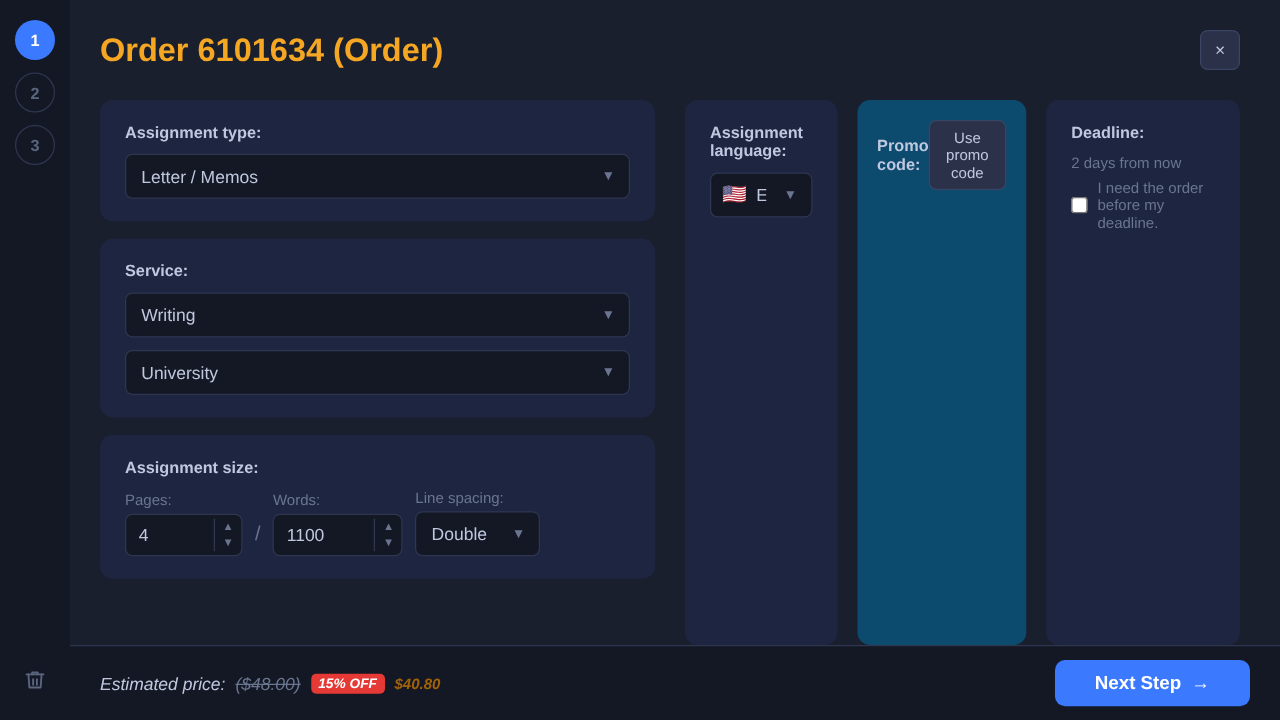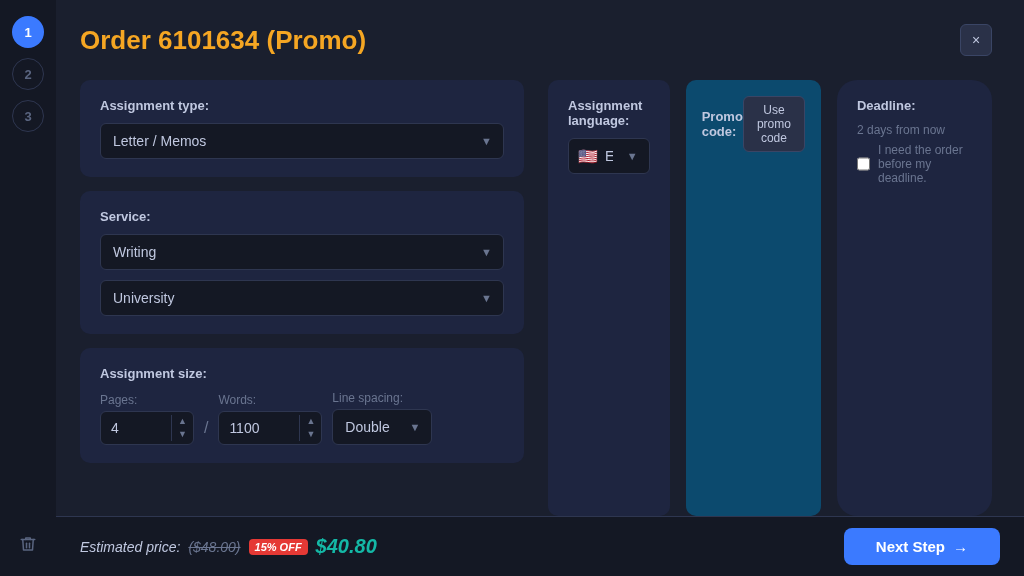--- a/index.html
+++ b/index.html
@@ -288,21 +288,21 @@
       border-radius: 6px;
       color: #c0c8e0;
       font-size: 12px;
       padding: 6px 12px;
       cursor: pointer;
     }
 
     
     .deadline-section {
       background: #1e2540;
-      border-radius: 20px;
+      border-radius: 10px;
       padding: 18px 20px;
     }
     .deadline-input-wrap {
       position: relative;
       margin-bottom: 8px;
     }
     .deadline-input {
       width: 100%;
       background: #141824;
       border: 1px solid #2e3650;
@@ -371,23 +371,23 @@
     }
     .discount-badge {
       background: #e53935;
       color: #fff;
       font-size: 11px;
       font-weight: 700;
       padding: 2px 6px;
       border-radius: 4px;
     }
     .price-final {
-      font-size: 20px;
+      font-size: 12px;
       font-weight: 700;
-      color: #14b8a6;
+      color: #a16207;
     }
     .next-btn {
       background: #3b7aff;
       border: none;
       border-radius: 8px;
       color: #fff;
       font-size: 15px;
       font-weight: 600;
       padding: 10px 32px;
       cursor: pointer;
@@ -418,21 +418,21 @@
       <path d="M9 6V4h6v2"></path>
     </svg>
   </div>
 </div>
 
 <div class="main">
 
   <div class="header">
     <div class="header-title">
       <span>Order 6101634</span>
-      <span style="color:#f5a623;">(Promo)</span>
+      <span style="color:#f5a623;">(Order)</span>
     </div>
     <div class="close-btn">
       <span>×</span>
     </div>
   </div>
 
   <div class="form-area">
 
     <div class="left-col">
 

